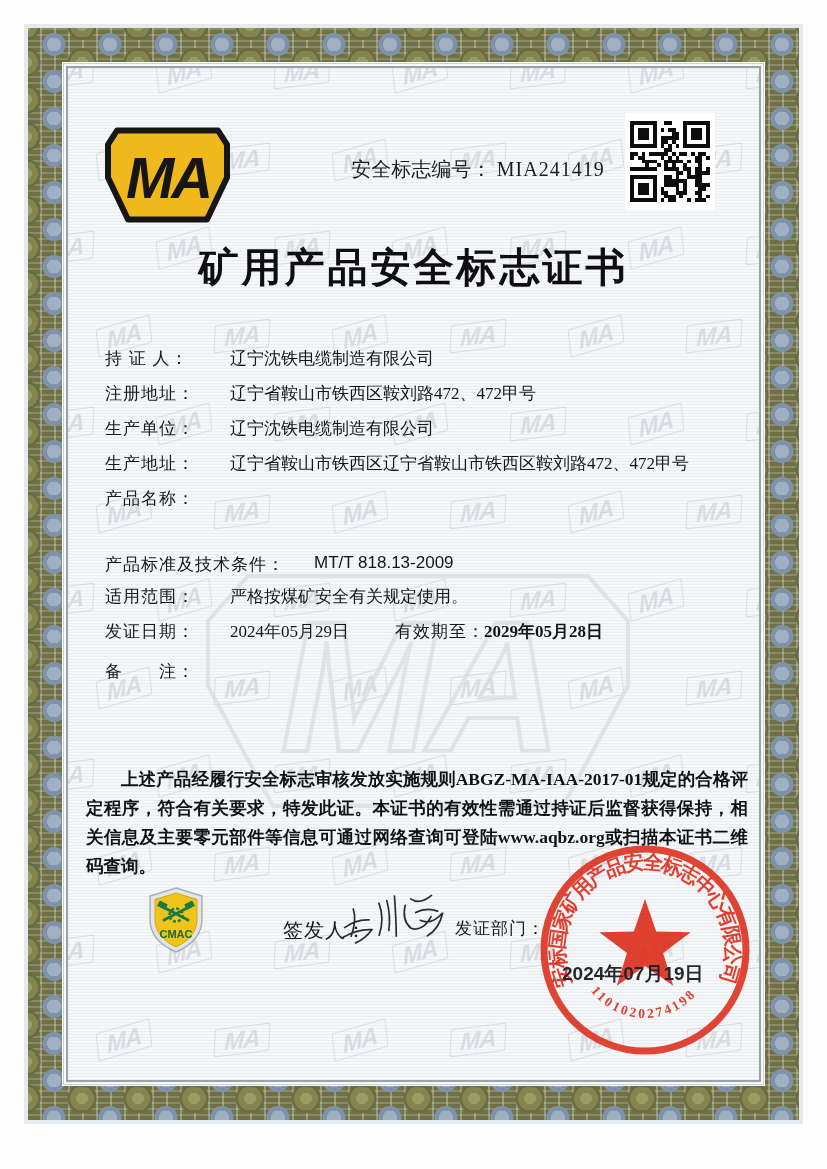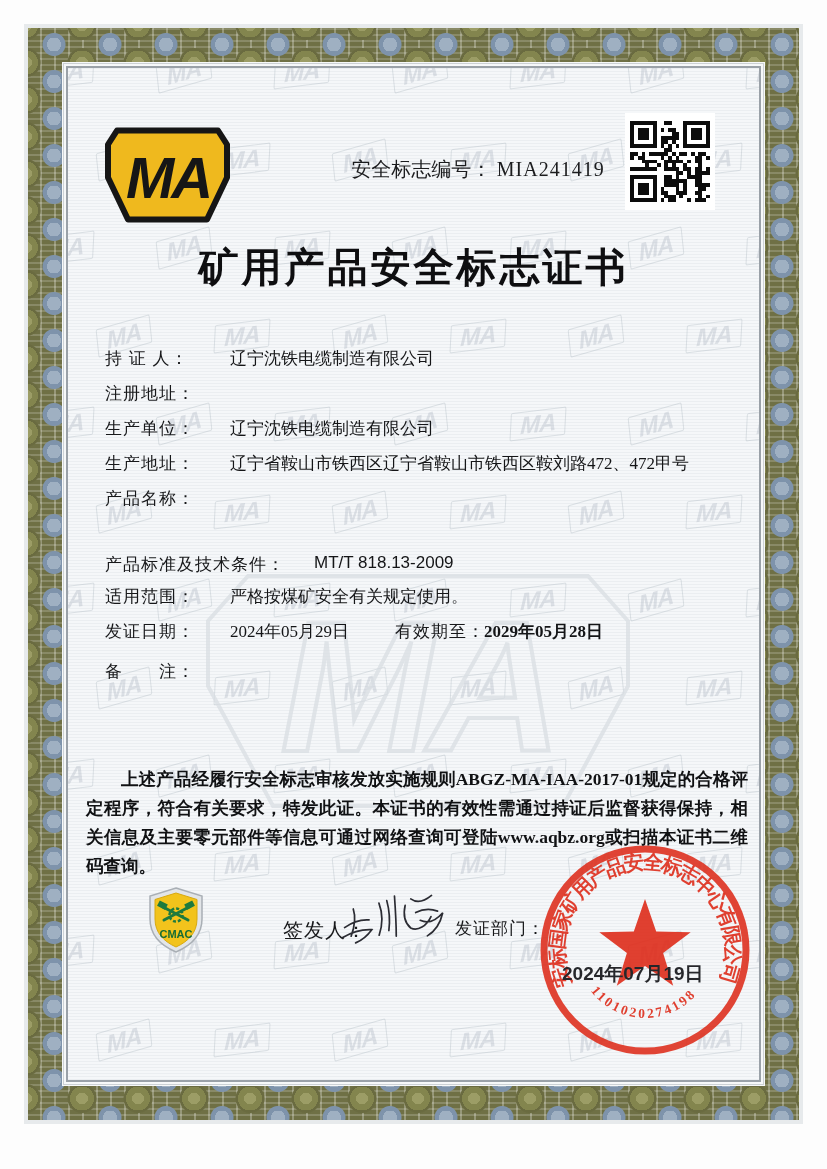--- a/index.html
+++ b/index.html
@@ -614,20 +614,21 @@
       </div>
 
       <div class="title">矿用产品安全标志证书</div>
 
       <div class="row" style="top:279px">
         <span class="lbl">持 证 人：</span>
         <span class="val">辽宁沈铁电缆制造有限公司</span>
       </div>
       <div class="row" style="top:314px">
         <span class="lbl">注册地址：</span>
+        <span class="val">辽宁省鞍山市铁西区鞍刘路472、472甲号</span>
       </div>
       <div class="row" style="top:349px">
         <span class="lbl">生产单位：</span>
         <span class="val">辽宁沈铁电缆制造有限公司</span>
       </div>
       <div class="row" style="top:384px">
         <span class="lbl">生产地址：</span>
         <span class="val">辽宁省鞍山市铁西区辽宁省鞍山市铁西区鞍刘路472、472甲号</span>
       </div>
       <div class="row" style="top:419px">

